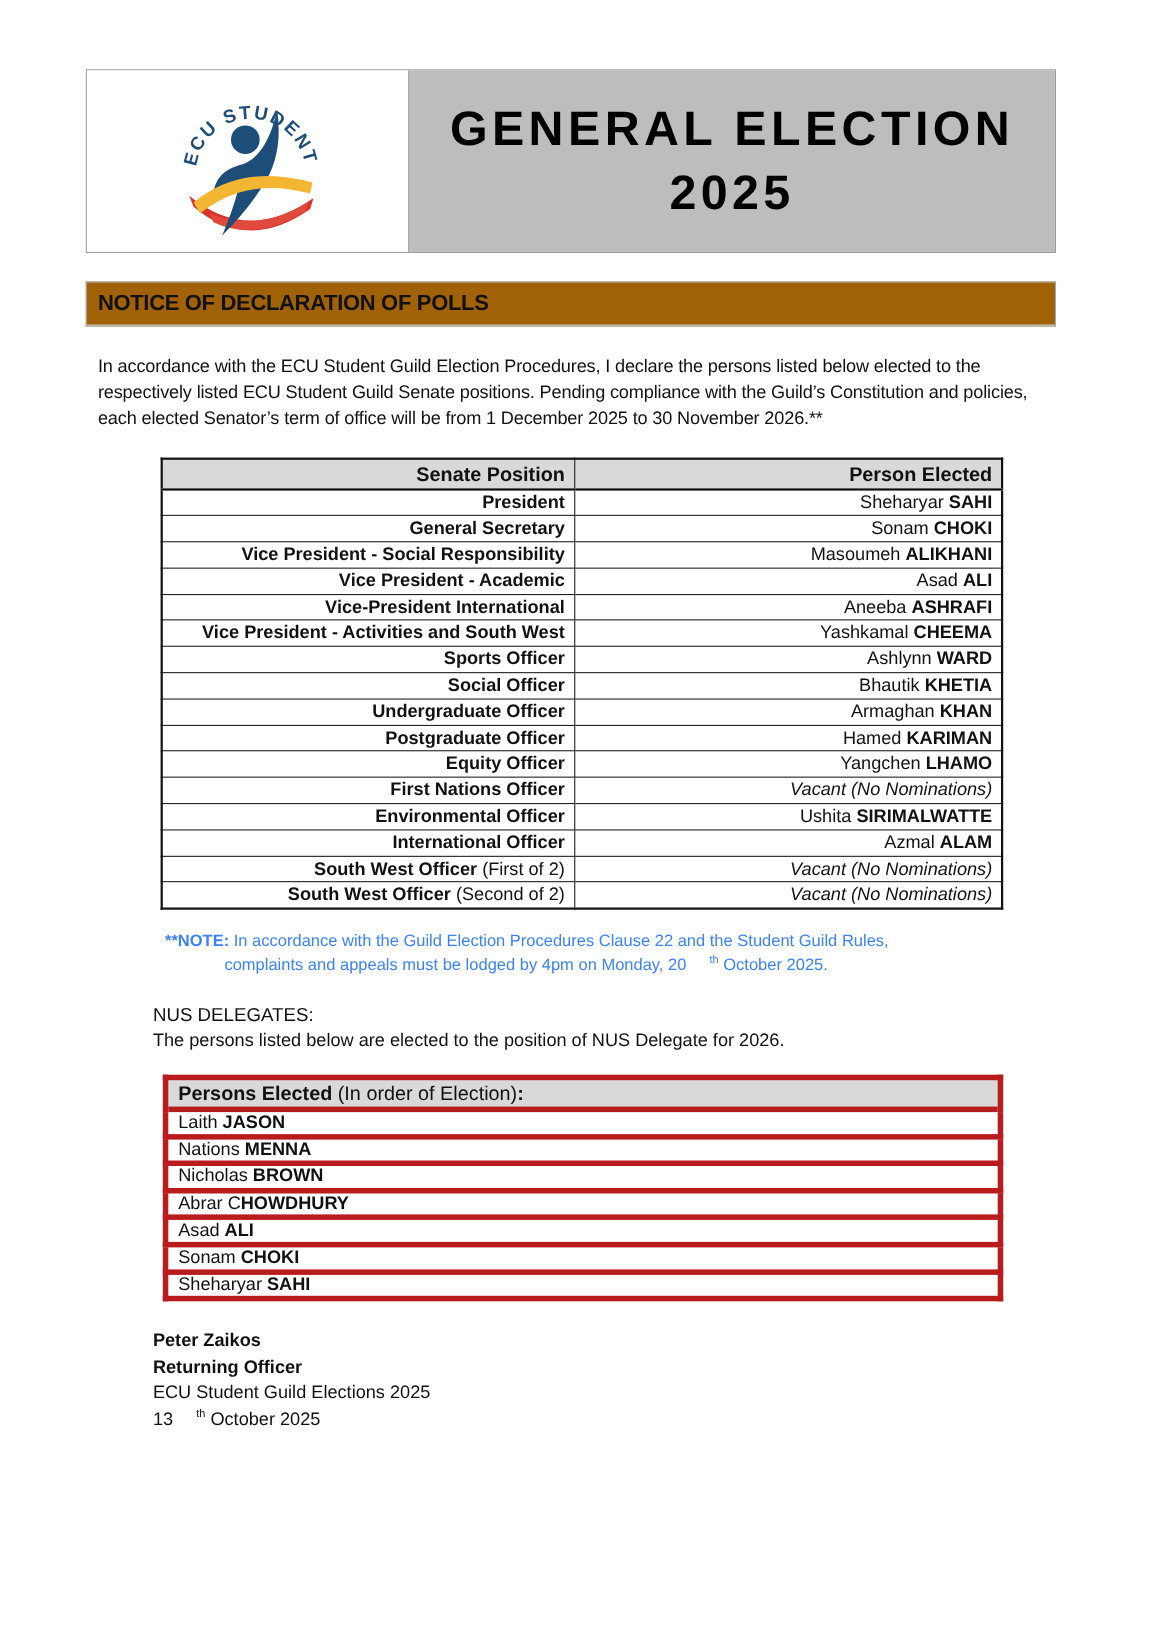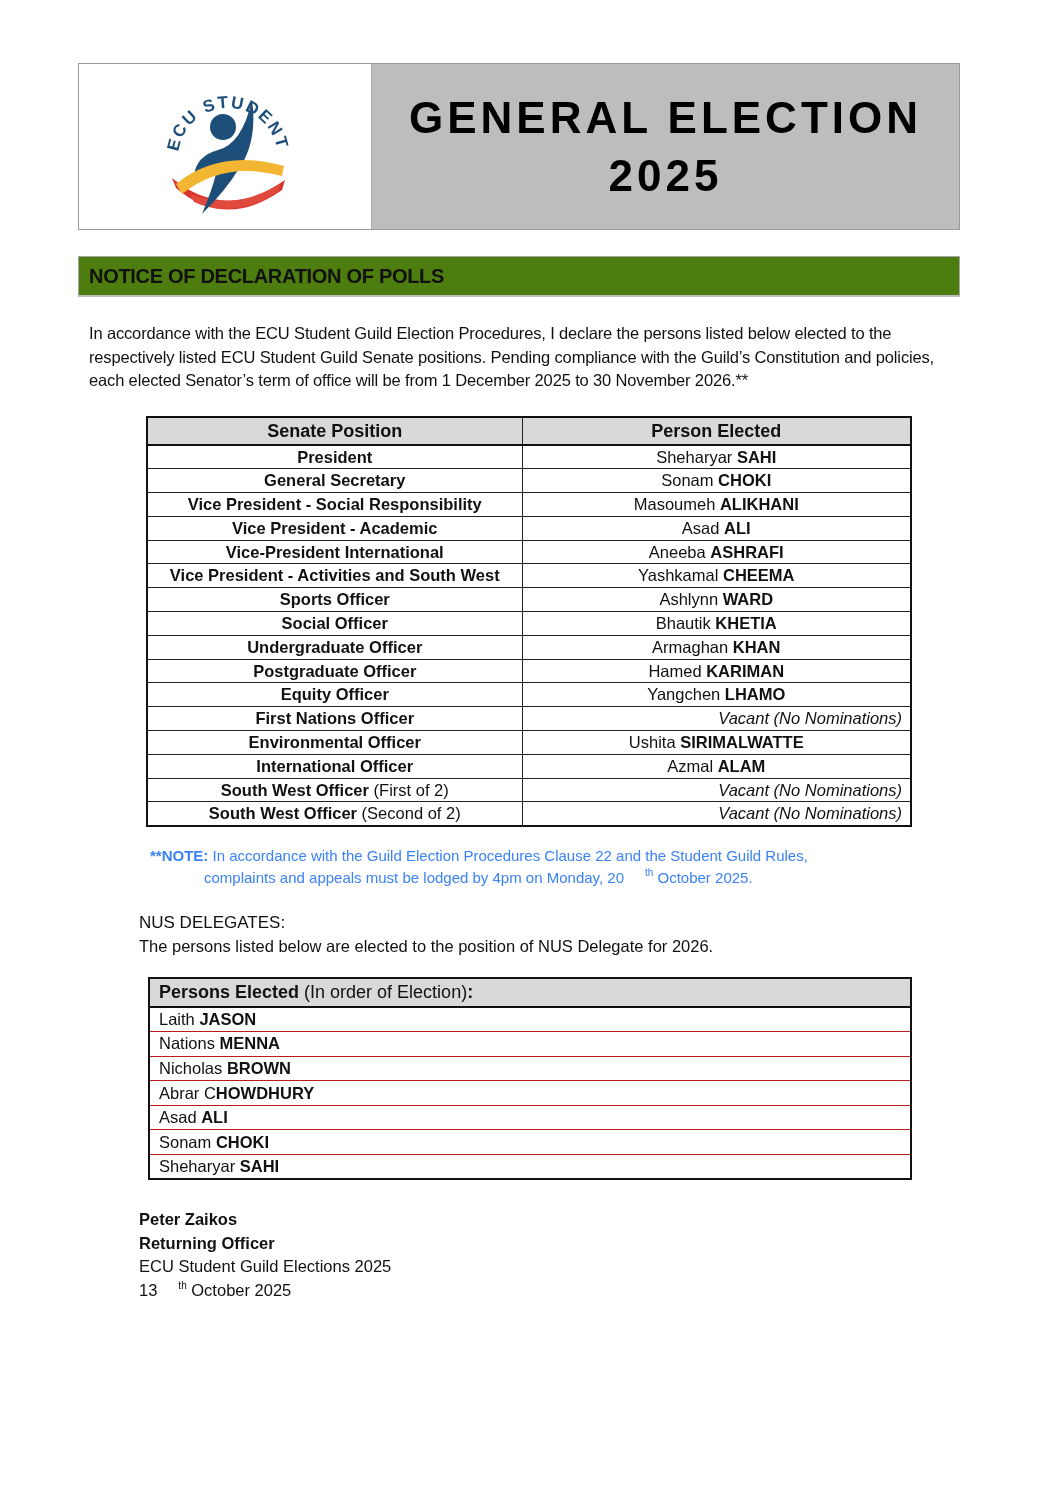--- a/index.html
+++ b/index.html
@@ -17,35 +17,35 @@
       align-items: center; justify-content: center;
     }
     .title-box {
       flex: 1; background: #bdbdbd; color: #000000; display: flex; flex-direction: column;
       align-items: center; justify-content: center; font-weight: bold;
       font-size: 44px; letter-spacing: 4px; line-height: 58px;
       border-left: 1px solid #a8a8a8;
     }
     .section-bar {
       position: absolute; left: 78px; top: 256px; width: 882px; height: 41px;
-      background: #4d7c0f; border: 1px solid #a6a6a6; box-sizing: border-box;
+      background: #a16207; border: 1px solid #a6a6a6; box-sizing: border-box;
       border-bottom: 2px solid #bfbfbf;
       display: flex; align-items: center; padding-left: 10px;
       font-weight: bold; font-size: 20px; letter-spacing: -0.3px;
     }
     .intro {
       position: absolute; left: 89px; top: 322px; width: 880px;
       font-size: 16.5px; line-height: 23.5px; letter-spacing: -0.15px;
     }
     table.senate {
       position: absolute; left: 146px; top: 416px; width: 766px;
       border-collapse: collapse; border: 2px solid #111; font-size: 16.5px;
     }
     table.senate td, table.senate th {
-      border: 1px solid #222; height: 23.8px; padding: 0 8px; text-align: center;
+      border: 1px solid #222; height: 23.8px; padding: 0 8px; text-align: right;
       white-space: nowrap; box-sizing: border-box;
     }
     table.senate th { background: #d9d9d9; font-weight: bold; font-size: 18px; height: 28px; border-bottom: 2px solid #111; }
     table.senate td.pos { font-weight: bold; width: 375px; }
     table.senate td.pos .qual { font-weight: normal; }
     table.senate td.vacant { font-style: italic; text-align: right; }
     .col1 { width: 375px; }
     .note {
       position: absolute; left: 150px; top: 845px; width: 760px;
       color: #3b82f6; font-size: 15px; line-height: 22px;
@@ -55,21 +55,21 @@
       position: absolute; left: 139px; top: 913px; font-weight: normal; font-size: 17px;
     }
     .nus-desc {
       position: absolute; left: 139px; top: 937px; font-size: 16.5px;
     }
     table.nus {
       position: absolute; left: 148px; top: 977px; width: 764px;
       border-collapse: collapse; border: 2px solid #111; font-size: 16.5px;
     }
     table.nus td, table.nus th {
-      border: 1px solid #b91c1c; height: 24.6px; padding: 0 9px; text-align: left; box-sizing: border-box;
+      border: 5px solid #b91c1c; height: 24.6px; padding: 0 9px; text-align: left; box-sizing: border-box;
     }
     table.nus th { background: #d9d9d9; font-size: 18px; height: 29px; border-bottom: 2px solid #111; }
     table.nus th .qual { font-weight: normal; }
     .sig {
       position: absolute; left: 139px; top: 1208px; font-size: 16.5px; line-height: 23.5px;
     }
     .sig .b { font-weight: bold; }
     sup { font-size: 10px; line-height: 0; vertical-align: 7px; padding-left: 21px; }
   </style>
 </head>

